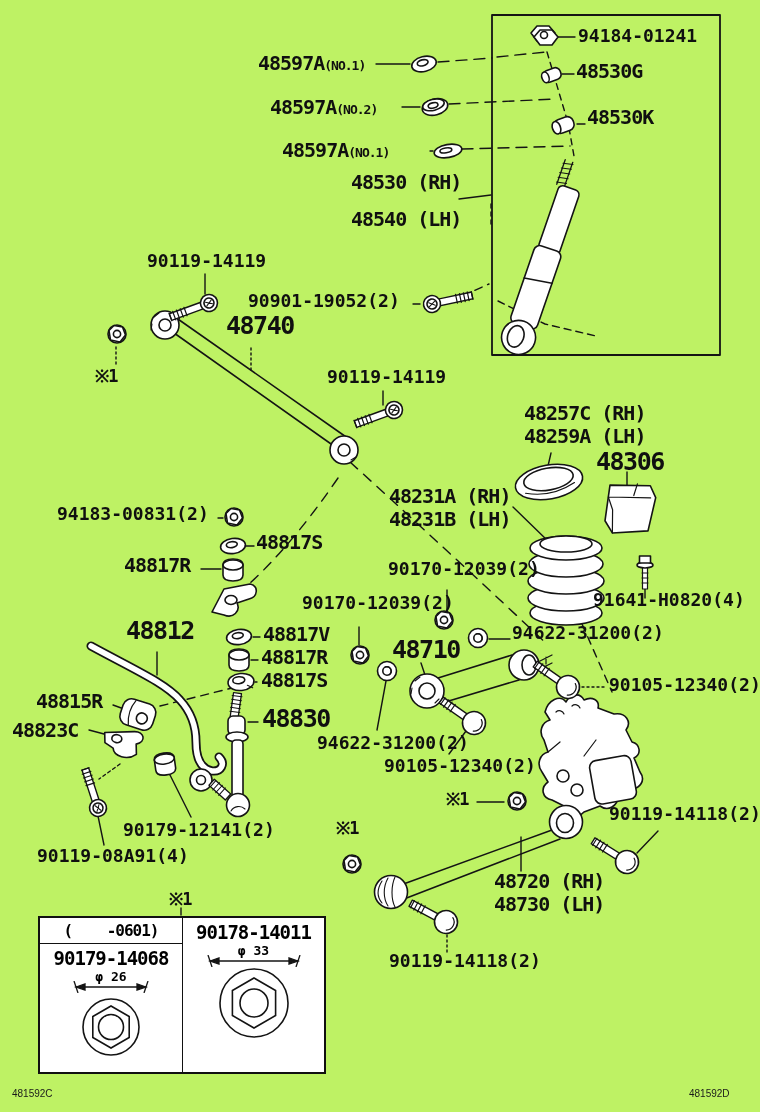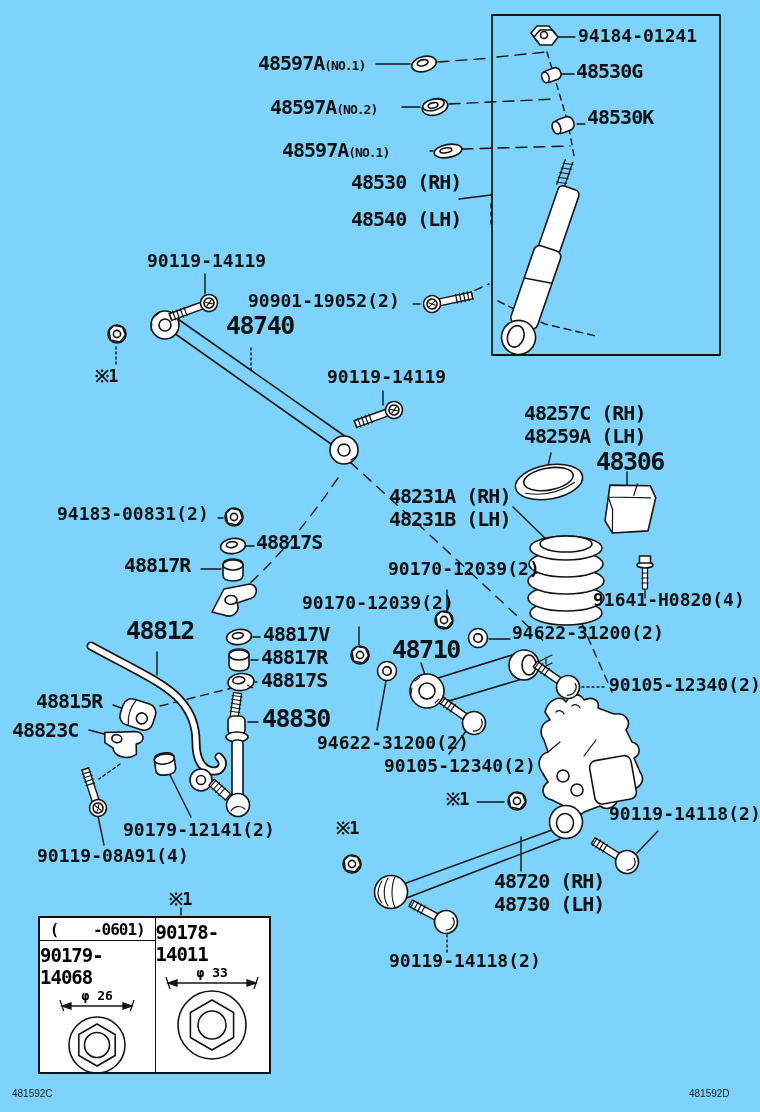--- a/index.html
+++ b/index.html
@@ -1,28 +1,28 @@
 <!DOCTYPE html>
 <html><head>
 <meta charset="utf-8">
 <style>
   html,body{margin:0;padding:0;background:#fff;}
-  #stage{position:relative;width:760px;height:1112px;background:#7dd3fc;overflow:hidden;
+  #stage{position:relative;width:760px;height:1112px;background:#bef264;overflow:hidden;
          font-family:"DejaVu Sans Mono",monospace;}
   #lineart{position:absolute;left:0;top:0;}
   .lbl{position:absolute;font-family:"DejaVu Sans Mono",monospace;font-weight:bold;
        font-size:18px;line-height:1.05;color:#101010;white-space:nowrap;}
   .md{font-size:20px;letter-spacing:-1px;}
   .lg{font-size:25px;letter-spacing:-1.5px;}
   .ref{font-size:17px;letter-spacing:-1px;}
   .sfx{font-size:13px;letter-spacing:-1px;}
   .foot{position:absolute;font-family:"Liberation Sans",sans-serif;font-weight:normal;
         font-size:10px;color:#1a1a1a;}
   
-  #ptable{position:absolute;left:38px;top:916px;width:233px;height:158px;
+  #ptable{position:absolute;left:38px;top:916px;width:288px;height:158px;
           border:2.5px solid #111;box-sizing:border-box;display:flex;background:#fff;}
   .tcol{width:50%;display:flex;flex-direction:column;align-items:center;box-sizing:border-box;}
   .tcol+.tcol{border-left:1.5px solid #111;}
   .thead{width:100%;height:26px;border-bottom:1.5px solid #111;box-sizing:border-box;
          display:flex;align-items:center;justify-content:center;
          font-weight:bold;font-size:16px;letter-spacing:-1px;white-space:pre;}
   .tpart{margin-top:3px;font-weight:bold;font-size:19px;letter-spacing:-1px;}
   .tdia{margin-top:1px;font-weight:bold;font-size:13px;line-height:1;}
   .tarrow{margin-top:-2px;}
   .tnut{margin-top:-4px;}

